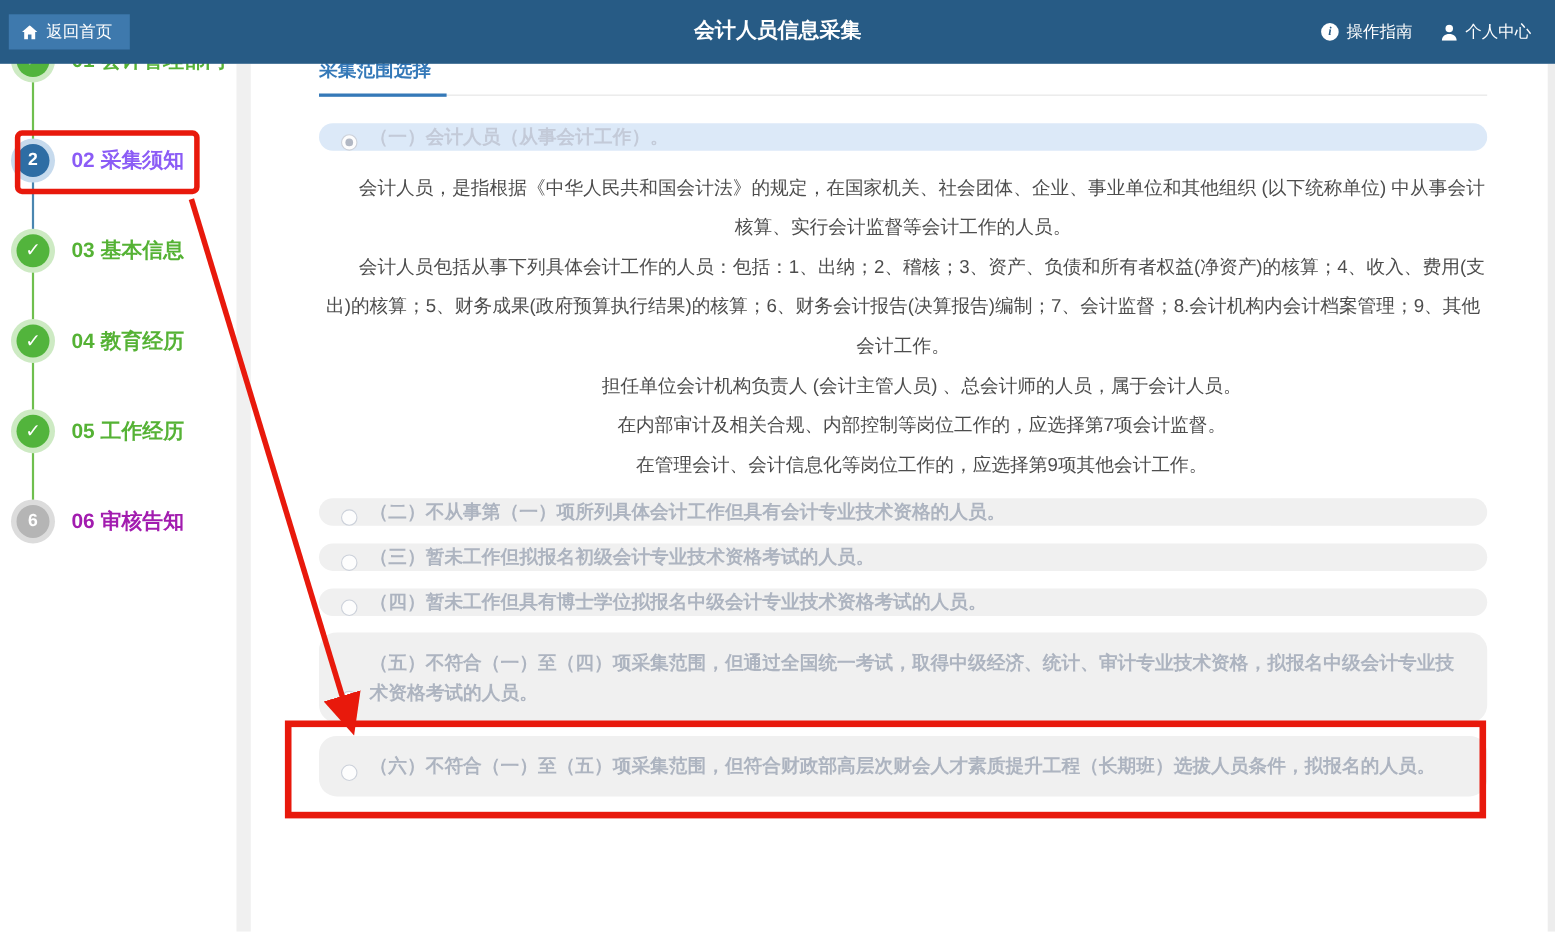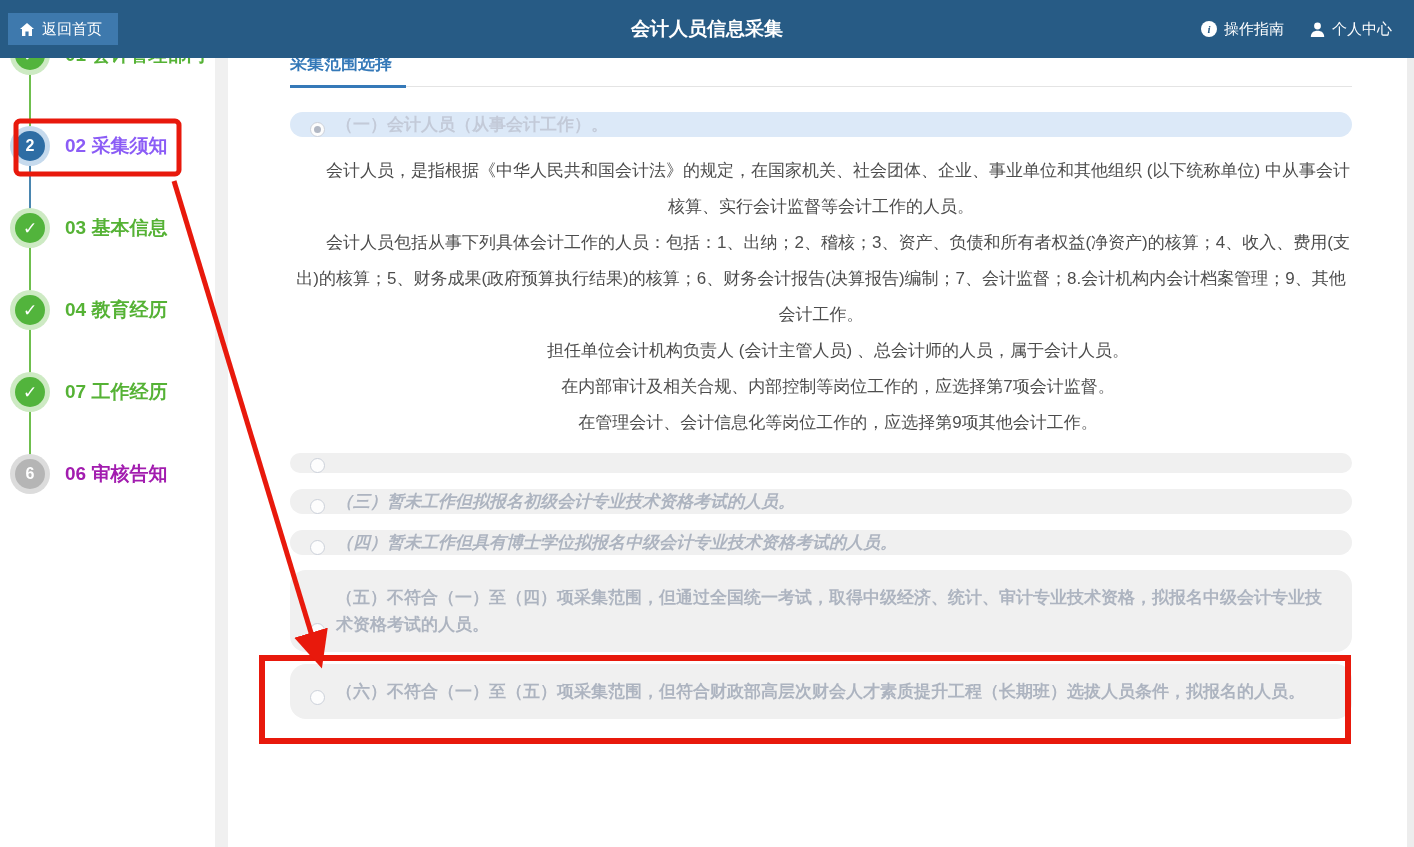--- a/index.html
+++ b/index.html
@@ -67,21 +67,21 @@
   .opt--blue .opt-text { color:#c3cad8; }
   .radio { width:15px; height:15px; border-radius:50%; border:1px solid #ccd1da;
            background:#fdfdfd; flex:0 0 15px; margin:5px 11px 0 0; display:flex;
            align-items:center; justify-content:center; }
   .radio .dot { width:7px; height:7px; border-radius:50%; background:#b2b8c4; display:none; }
   .radio--checked .dot { display:block; }
 
   .desc { margin-top:16px; }
   .desc p { font-size:17px; color:#4d4d4d; line-height:36px; text-indent:2em;text-align:center; }
 
-  .mt12 { margin-top:12px; } .mt15 { margin-top:15px; } .mt16 { margin-top:16px;font-style:italic; }
+  .mt12 { margin-top:12px; } .mt15 { margin-top:15px; } .mt16 { margin-top:16px; }
 
   
   .anno { position:absolute; left:0; top:0; z-index:40; pointer-events:none; }
 </style>
 </head>
 <body>
 
 <div class="page">
 
   <aside class="sidebar">
@@ -110,21 +110,21 @@
     <div class="step step--done" style="top:290px;">
       <span class="halo">
           <span class="circle">✓</span>
         </span>
       <span class="step-label">04 教育经历</span>
     </div>
     <div class="step step--done" style="top:372px;">
       <span class="halo">
           <span class="circle">✓</span>
         </span>
-      <span class="step-label">07 工作经历</span>
+      <span class="step-label">05 工作经历</span>
     </div>
     <div class="step step--pending" style="top:454px;">
       <span class="halo">
           <span class="circle">6</span>
         </span>
       <span class="step-label">06 审核告知</span>
     </div>
   </aside>
   <div class="side-divider"></div>
   <div class="scroll-track"></div>
@@ -146,20 +146,21 @@
     <div class="desc">
       <p>会计人员，是指根据《中华人民共和国会计法》的规定，在国家机关、社会团体、企业、事业单位和其他组织 (以下统称单位) 中从事会计核算、实行会计监督等会计工作的人员。</p>
       <p>会计人员包括从事下列具体会计工作的人员：包括：1、出纳；2、稽核；3、资产、负债和所有者权益(净资产)的核算；4、收入、费用(支出)的核算；5、财务成果(政府预算执行结果)的核算；6、财务会计报告(决算报告)编制；7、会计监督；8.会计机构内会计档案管理；9、其他会计工作。</p>
       <p>担任单位会计机构负责人 (会计主管人员) 、总会计师的人员，属于会计人员。</p>
       <p>在内部审计及相关合规、内部控制等岗位工作的，应选择第7项会计监督。</p>
       <p>在管理会计、会计信息化等岗位工作的，应选择第9项其他会计工作。</p>
     </div>
 
     <div class="opt mt12">
       <span class="radio"></span>
+      <span class="opt-text">（二）不从事第（一）项所列具体会计工作但具有会计专业技术资格的人员。</span>
     </div>
 
     <div class="opt mt16">
       <span class="radio"></span>
       <span class="opt-text">（三）暂未工作但拟报名初级会计专业技术资格考试的人员。</span>
     </div>
 
     <div class="opt mt16">
       <span class="radio"></span>
       <span class="opt-text">（四）暂未工作但具有博士学位拟报名中级会计专业技术资格考试的人员。</span>

